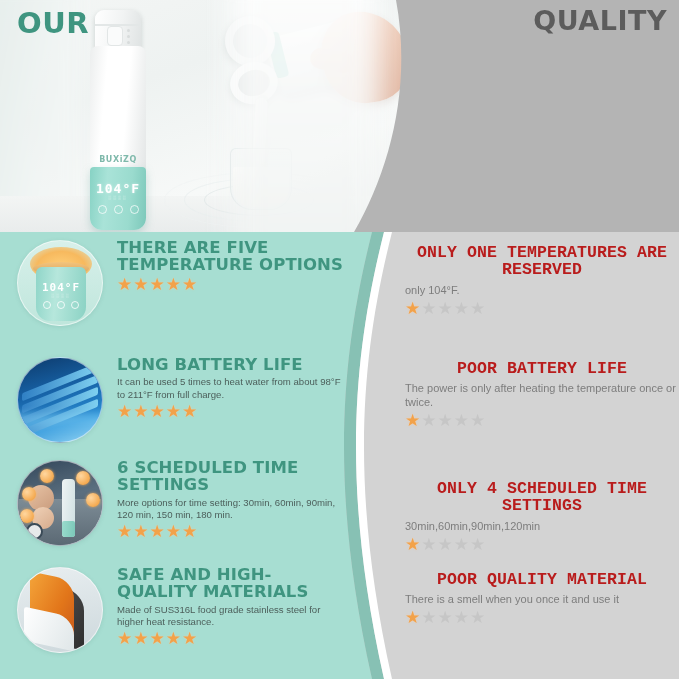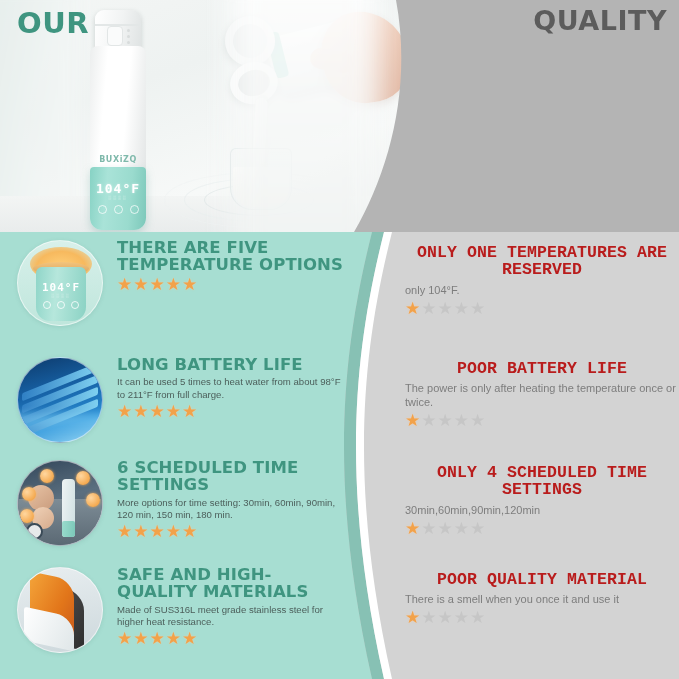--- a/index.html
+++ b/index.html
@@ -372,21 +372,21 @@
       </div>
 
       <div class="feat" style="top:333px">
         <div class="feat-thumb t4">
           <div class="sheet s-d"></div>
           <div class="sheet s-o"></div>
           <div class="sheet s-w"></div>
         </div>
         <div class="feat-text">
           <div class="f-title">SAFE AND HIGH-QUALITY MATERIALS</div>
-          <div class="f-desc">Made of SUS316L meet grade stainless steel for higher heat resistance.</div>
+          <div class="f-desc">Made of SUS316L food grade stainless steel for higher heat resistance.</div>
           <div class="stars">
               <span class="star-on">★</span>
               <span class="star-on">★</span>
               <span class="star-on">★</span>
               <span class="star-on">★</span>
               <span class="star-on">★</span>
             </div>
         </div>
       </div>
     </div>
@@ -410,21 +410,21 @@
         <div class="r-desc">The power is only after heating the temperature once or twice.</div>
         <div class="r-stars">
             <span class="star-on">★</span>
             <span class="star-off">★</span>
             <span class="star-off">★</span>
             <span class="star-off">★</span>
             <span class="star-off">★</span>
           </div>
       </div>
 
-      <div class="rfeat" style="top:232px">
+      <div class="rfeat" style="top:248px">
         <div class="r-title">ONLY 4 SCHEDULED TIME SETTINGS</div>
         <div class="r-desc">30min,60min,90min,120min</div>
         <div class="r-stars">
             <span class="star-on">★</span>
             <span class="star-off">★</span>
             <span class="star-off">★</span>
             <span class="star-off">★</span>
             <span class="star-off">★</span>
           </div>
       </div>

